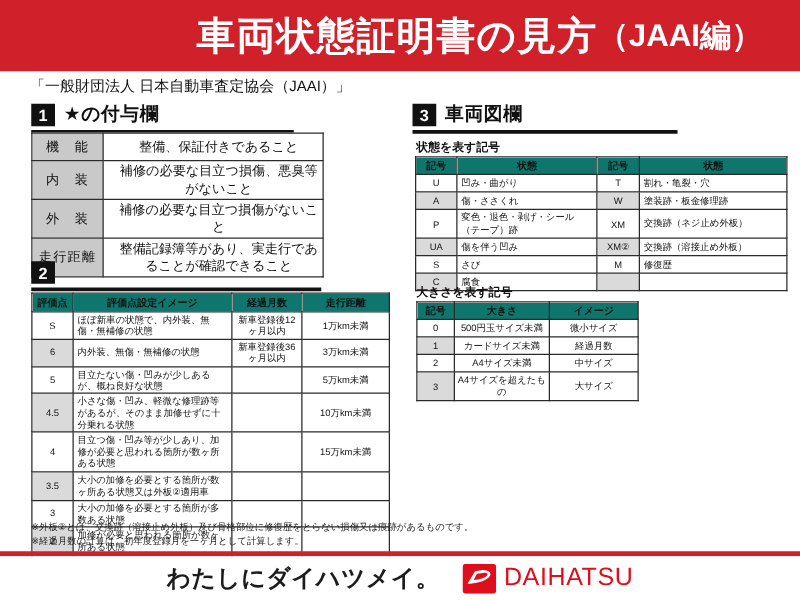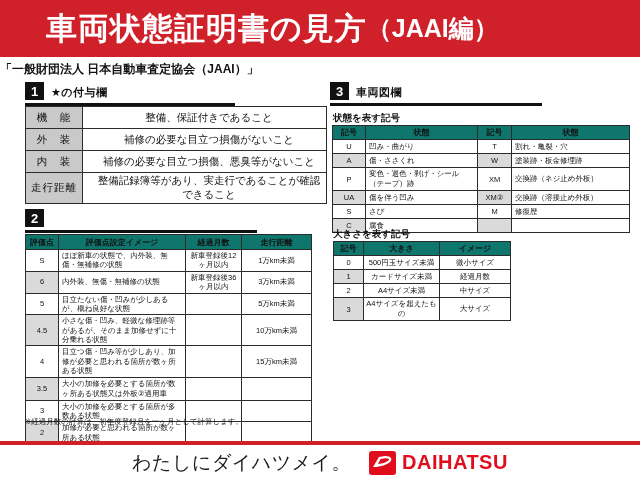--- a/index.html
+++ b/index.html
@@ -1,41 +1,41 @@
 <!DOCTYPE html>
 <html><head>
 <meta charset="utf-8">
 <style>
   html,body{margin:0;padding:0;}
   body{font-family:"Liberation Sans","DejaVu Sans",sans-serif;background:#fff;}
   .page{position:relative;width:640px;height:480px;background:#ffffff;overflow:hidden;}
 
   
   .banner{position:absolute;left:0;top:0;width:640px;height:57px;background:#d0212b;
-          display:flex;align-items:center;justify-content:flex-start;box-sizing:border-box;
-          padding:0 46px;}
+          display:flex;align-items:center;justify-content:flex-end;box-sizing:border-box;
+          padding:0 30px;}
   .banner .ttl{color:#fff;font-size:31px;font-weight:bold;letter-spacing:1px;white-space:nowrap;}
   .banner .ed{color:#fff;font-size:25px;font-weight:bold;white-space:nowrap;}
 
-  .subtitle{position:absolute;left:0;top:61px;font-size:12px;font-weight:bold;color:#111;}
+  .subtitle{position:absolute;left:24px;top:61px;font-size:12px;font-weight:normal;color:#111;}
 
   
   .sechead{position:absolute;display:flex;align-items:flex-end;border-bottom:3px solid #111;
            padding-bottom:3px;box-sizing:border-box;}
   .numbox{width:19px;height:18px;background:#111;color:#fff;font-size:13px;font-weight:bold;
           display:flex;align-items:center;justify-content:center;margin-right:7px;flex:0 0 auto;}
-  .sectitle{font-size:11px;font-weight:bold;color:#111;white-space:nowrap;letter-spacing:0.5px;}
+  .sectitle{font-size:15px;font-weight:bold;color:#111;white-space:nowrap;letter-spacing:0.5px;}
 
   
   table{border-collapse:collapse;table-layout:fixed;background:#fff;}
   td,th{border:1px solid #2b2b2b;color:#111;overflow:hidden;box-sizing:border-box;}
   th{background:#0f766e;font-weight:bold;text-align:center;}
 
   
-  .t1{position:absolute;left:25px;top:106px;width:302px;}
+  .t1{position:absolute;left:25px;top:106px;width:234px;}
   .t1 td{height:22px;font-size:10.5px;}
   .t1 td.lab{background:#c9c9c9;text-align:center;width:57px;letter-spacing:1px;}
   .t1 td.desc{padding-left:10px;text-align:center;}
 
   
   .t2{position:absolute;left:25px;top:234px;width:287px;}
   .t2 th{font-size:8px;height:15px;}
   .t2 td{font-size:7.5px;padding:1px 3px;line-height:1.25;}
   .t2 td.g{text-align:center;}
   .t2 td.c{text-align:center;}
@@ -56,23 +56,23 @@
   .t3b td{font-size:7.5px;height:14px;text-align:center;}
   .t3b tbody tr:nth-child(even) td:first-child{background:#dadada;}
 
   
   .notes{position:absolute;left:25px;top:417px;font-size:7.5px;color:#1a1a1a;line-height:1.45;}
 
   
   .redline{position:absolute;left:0;top:441px;width:640px;height:4px;background:#d0212b;}
   .footer{position:absolute;left:0;top:445px;width:640px;height:35px;display:flex;
           align-items:center;justify-content:center;gap:18px;background:#fff;}
-  .slogan{font-size:19px;font-weight:normal;color:#1c1c1c;letter-spacing:0.5px;}
+  .slogan{font-size:19px;font-weight:bold;color:#1c1c1c;letter-spacing:0.5px;}
   .brand{display:flex;align-items:center;gap:6px;}
-  .brandtext{font-size:20px;font-weight:bold;color:#e00d1d;letter-spacing:0.5px;}
+  .brandtext{font-size:20px;font-weight:normal;color:#e00d1d;letter-spacing:0.5px;}
 </style>
 </head>
 <body>
 
 <div class="page">
 
   <div class="banner">
     <span class="ttl">車両状態証明書の見方</span>
     <span class="ed">（JAAI編）</span>
   </div>
@@ -88,26 +88,26 @@
     <colgroup>
         <col style="width:57px">
         <col>
       </colgroup>
     <tbody>
       <tr>
         <td class="lab">機　能</td>
         <td class="desc">整備、保証付きであること</td>
       </tr>
       <tr>
+        <td class="lab">内　装</td>
+        <td class="desc">補修の必要な目立つ損傷、悪臭等がないこと</td>
+      </tr>
+      <tr>
         <td class="lab">外　装</td>
         <td class="desc">補修の必要な目立つ損傷がないこと</td>
-      </tr>
-      <tr>
-        <td class="lab">内　装</td>
-        <td class="desc">補修の必要な目立つ損傷、悪臭等がないこと</td>
       </tr>
       <tr>
         <td class="lab">走行距離</td>
         <td class="desc">整備記録簿等があり、実走行であることが確認できること</td>
       </tr>
     </tbody>
   </table>
 
   <div class="sechead" style="left:25px;top:209px;width:232px;">
     <span class="numbox">2</span>
@@ -287,20 +287,21 @@
       </tr>
       <tr>
         <td>3</td>
         <td>A4サイズを超えたもの</td>
         <td>大サイズ</td>
       </tr>
     </tbody>
   </table>
 
   <div class="notes">
+    <div>※外板②とは、交換跡（溶接止め外板）及び骨格部位に修復歴をとらない損傷又は痕跡があるものです。</div>
     <div>※経過月数の計算は、初年度登録月を一ヶ月として計算します。</div>
   </div>
 
   <div class="redline"></div>
   <div class="footer">
     <span class="slogan">わたしにダイハツメイ。</span>
     <span class="brand">
       <svg width="27" height="24" viewBox="0 0 27 24">
         <rect x="0" y="0" width="27" height="24" rx="3" fill="#e00d1d"></rect>
         <path d="M4 16 L10 6 L16 5 C22 5 24 8 21 11 C18 14 10 16 4 16 Z M9 13 C14 12.5 18 11 19.5 9.5 C21 8 19.5 7 16.5 7.3 L11.5 8 Z" fill="#ffffff"></path>

